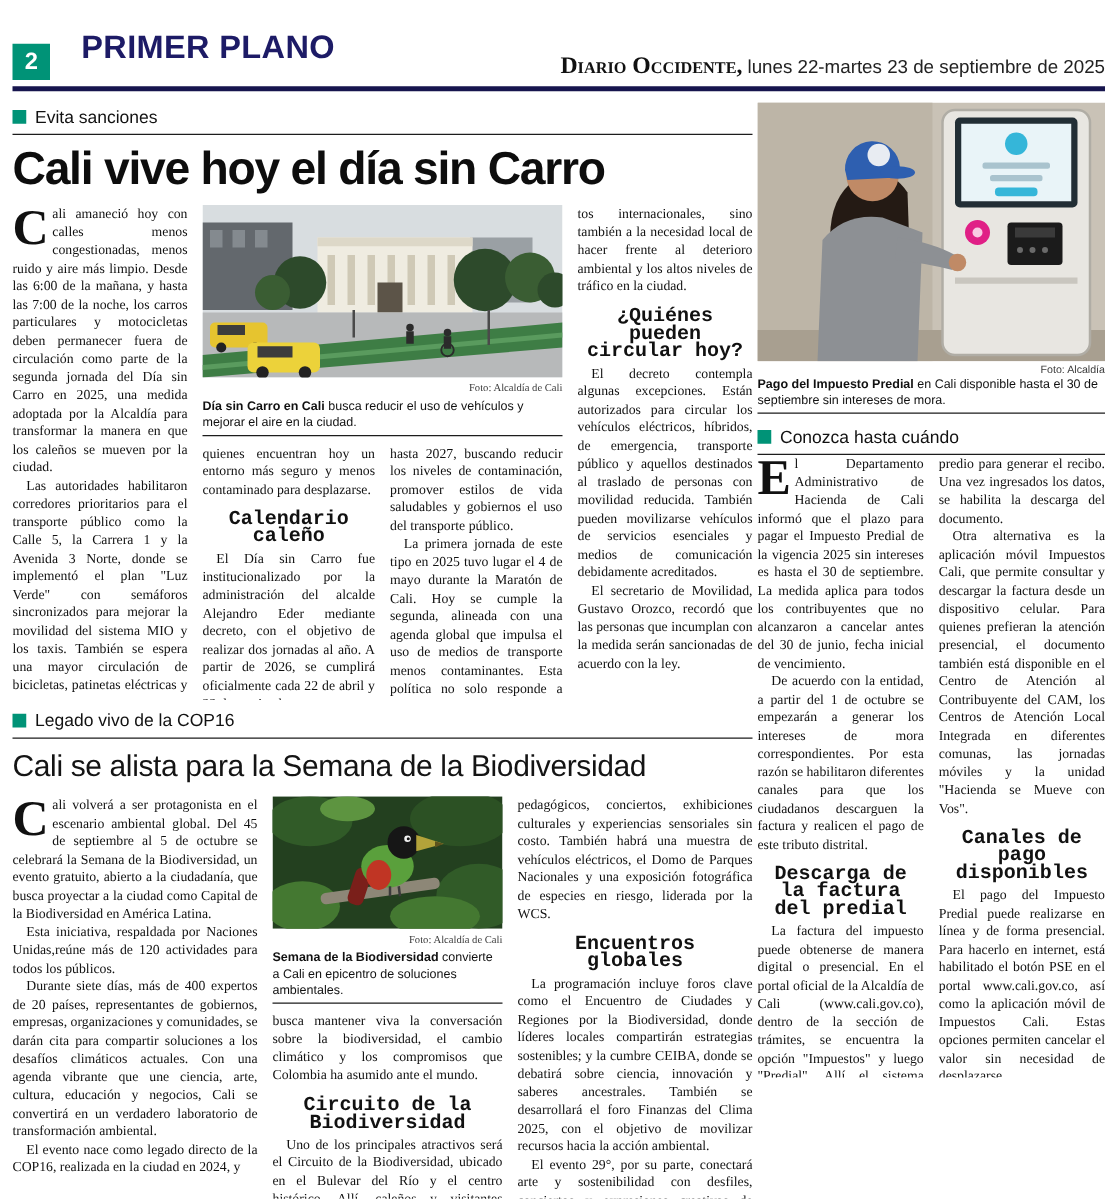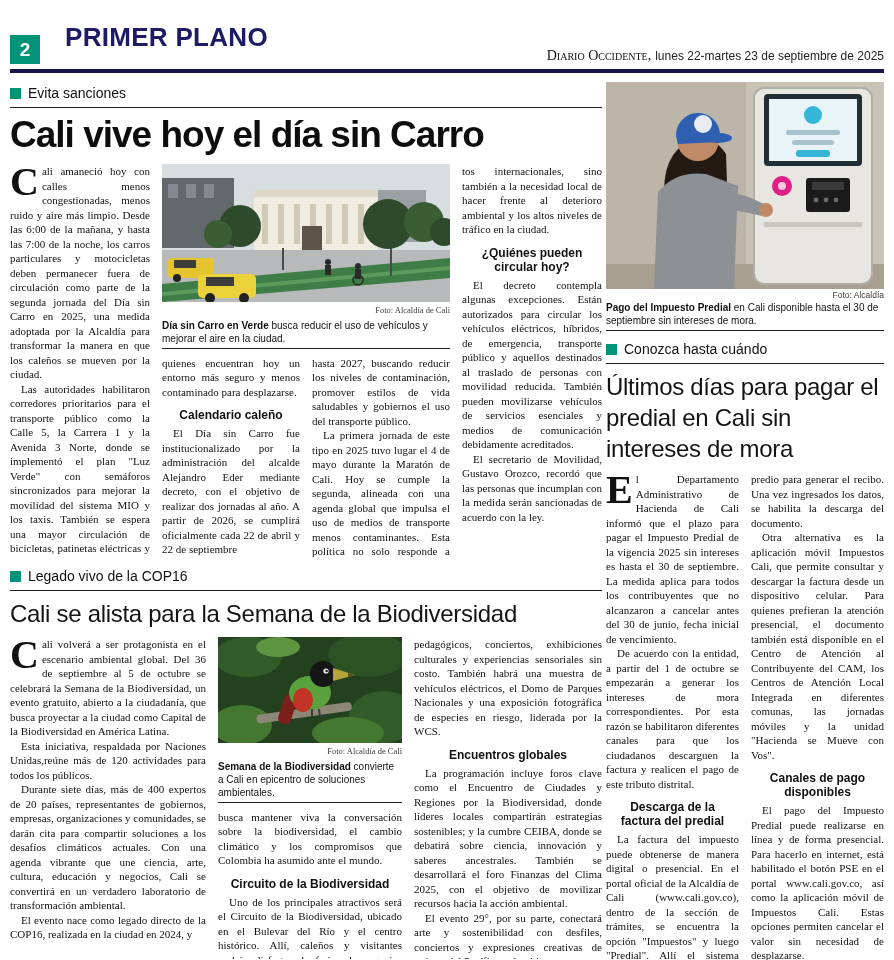--- a/index.html
+++ b/index.html
@@ -5,38 +5,38 @@
   html,body { margin:0; padding:0; background:#ffffff; }
   body { width:894px; height:960px; font-family:"Liberation Sans",sans-serif; color:#111; overflow:hidden; }
   .page { box-sizing:border-box; width:894px; height:960px; padding:10px 10px 8px 10px; position:relative; }
 
   
   .masthead { display:flex; align-items:flex-end; gap:12px; border-bottom:4px solid #17154e; padding-bottom:5px; }
   .pagenum { width:30px; height:29px; background:#009377; color:#fff; font-weight:bold; font-size:19px;
              display:flex; align-items:center; justify-content:center; }
   .section-title { margin:13px; font-size:26px; line-height:28px; font-weight:bold; color:#1d1b66; letter-spacing:.3px; }
   .mast-right { margin-left:auto; display:flex; align-items:baseline; gap:4px; white-space:nowrap; }
-  .mast-name { font-family:"Liberation Serif",serif; font-weight:normal; font-variant:small-caps; font-size:14px; }
-  .mast-date { font-size:12px; color:#222; }
+  .mast-name { font-family:"Liberation Serif",serif; font-weight:bold; font-variant:small-caps; font-size:19px; }
+  .mast-date { font-size:15px; color:#222; }
 
   
   .content { display:flex; gap:4px; margin-top:9px; }
   .left-region { width:592px; }
   .right-rail  { width:278px; }
 
   .kicker { display:flex; align-items:center; gap:7px; font-size:14px; padding:3px 0 6px; border-bottom:1.5px solid #1c1c1c; }
   .ksq { width:11px; height:11px; background:#009377; flex:0 0 auto; }
 
   .headline-1 { margin:7px 0 9px; font-size:37px; line-height:40px; font-weight:bold; letter-spacing:-1px; color:#0d0d0d; }
   .headline-light { margin:7px 0 8px; font-size:24px; line-height:31px; font-weight:400; letter-spacing:-.3px; color:#141414; }
 
   .body-cols { display:flex; gap:12px; font-family:"Liberation Serif",serif; font-size:11px; line-height:14.5px; text-align:justify; }
   .body-cols p { margin:0; }
   .body-cols p.ind { text-indent:11px; }
-  .subhead { font-family:Liberation Sans, sans-serif; font-weight:bold; font-size:12px; line-height:14px;
+  .subhead { font-family:Liberation Mono, monospace; font-weight:bold; font-size:16px; line-height:14px;
              text-align:center; margin:9px 4px 4px; }
   .dropcap { float:left; font-family:"Liberation Serif",serif; font-weight:bold; font-size:40px; line-height:31px; padding:2px 3px 0 0; }
 
   .credit { font-size:8.5px; text-align:right; color:#3a3a3a; margin:1px 0 1px; }
   .caption { font-family:"Liberation Sans",sans-serif; font-size:10px; line-height:13px; margin:0 0 3px; text-align:left; }
   .cap-rule { border-top:1px solid #1c1c1c; margin:3px 0 7px; }
 
   .photo { display:block; width:100%; }
 
   
@@ -125,21 +125,21 @@
                 <circle cx="82" cy="134" r="5" fill="#222"></circle>
               <circle cx="166" cy="98" r="3" fill="#2b2b2b"></circle>
                 <rect x="163" y="101" width="6" height="10" fill="#2b2b2b"></rect>
               <circle cx="196" cy="102" r="3" fill="#2b2b2b"></circle>
                 <rect x="193" y="105" width="6" height="10" fill="#2b2b2b"></rect>
                 <circle cx="196" cy="116" r="5" fill="none" stroke="#2b2b2b" stroke-width="1.5"></circle>
               <rect x="228" y="84" width="2" height="28" fill="#4a4a4a"></rect>
                 <rect x="120" y="84" width="2" height="22" fill="#4a4a4a"></rect>
             </svg>
             <div class="credit">Foto: Alcaldía de Cali</div>
-            <div class="caption"><b>Día sin Carro en Verde</b><span> busca reducir el uso de vehículos y mejorar el aire en la ciudad.</span></div>
+            <div class="caption"><b>Día sin Carro en Cali</b><span> busca reducir el uso de vehículos y mejorar el aire en la ciudad.</span></div>
             <div class="cap-rule"></div>
             <div class="mid-cols">
 
               <div class="mcol">
                 <p>quienes encuentran hoy un entorno más seguro y menos contaminado para desplazarse.</p>
                 <div class="subhead">Calendario caleño</div>
                 <p class="ind">El Día sin Carro fue institucionalizado por la administración del alcalde Alejandro Eder mediante decreto, con el objetivo de realizar dos jornadas al año. A partir de 2026, se cumplirá oficialmente cada 22 de abril y 22 de septiembre</p>
               </div>
 
               <div class="mcol">
@@ -161,21 +161,21 @@
       <section class="bio">
         <div class="kicker">
           <span class="ksq"></span>
           <span>Legado vivo de la COP16</span>
         </div>
         <h2 class="headline-light">Cali se alista para la Semana de la Biodiversidad</h2>
 
         <div class="body-cols a3-body">
 
           <div class="a3-colA">
-            <p><span class="dropcap">C</span><span>ali volverá a ser protagonista en el escenario ambiental global. Del 36 de septiembre al 5 de octubre se celebrará la Semana de la Biodiversidad, un evento gratuito, abierto a la ciudadanía, que busca proyectar a la ciudad como Capital de la Biodiversidad en América Latina.</span></p>
+            <p><span class="dropcap">C</span><span>ali volverá a ser protagonista en el escenario ambiental global. Del 45 de septiembre al 5 de octubre se celebrará la Semana de la Biodiversidad, un evento gratuito, abierto a la ciudadanía, que busca proyectar a la ciudad como Capital de la Biodiversidad en América Latina.</span></p>
             <p class="ind">Esta iniciativa, respaldada por Naciones Unidas,reúne más de 120 actividades para todos los públicos.</p>
             <p class="ind">Durante siete días, más de 400 expertos de 20 países, representantes de gobiernos, empresas, organizaciones y comunidades, se darán cita para compartir soluciones a los desafíos climáticos actuales. Con una agenda vibrante que une ciencia, arte, cultura, educación y negocios, Cali se convertirá en un verdadero laboratorio de transformación ambiental.</p>
             <p class="ind">El evento nace como legado directo de la COP16, realizada en la ciudad en 2024, y</p>
           </div>
 
           <div class="a3-colB">
             <svg class="photo" width="184" height="106" viewBox="0 0 184 106" xmlns="http://www.w3.org/2000/svg">
               <rect width="184" height="106" fill="#23401f"></rect>
               <ellipse cx="30" cy="20" rx="34" ry="20" fill="#315b28"></ellipse>
               <ellipse cx="150" cy="18" rx="40" ry="22" fill="#2c5124"></ellipse>
@@ -243,21 +243,20 @@
         <circle cx="160" cy="128" r="7" fill="#c08a66"></circle>
       </svg>
       <div class="credit">Foto: Alcaldía</div>
       <div class="caption"><b>Pago del Impuesto Predial</b><span> en Cali disponible hasta el 30 de septiembre sin intereses de mora.</span></div>
       <div class="cap-rule"></div>
 
       <div class="kicker">
         <span class="ksq"></span>
         <span>Conozca hasta cuándo</span>
       </div>
-      <h2 class="headline-light">Últimos días para pagar el predial en Cali sin intereses de mora</h2>
 
       <div class="body-cols a2-body">
 
         <div class="a2-col">
           <p><span class="dropcap">E</span><span>l Departamento Administrativo de Hacienda de Cali informó que el plazo para pagar el Impuesto Predial de la vigencia 2025 sin intereses es hasta el 30 de septiembre. La medida aplica para todos los contribuyentes que no alcanzaron a cancelar antes del 30 de junio, fecha inicial de vencimiento.</span></p>
           <p class="ind">De acuerdo con la entidad, a partir del 1 de octubre se empezarán a generar los intereses de mora correspondientes. Por esta razón se habilitaron diferentes canales para que los ciudadanos descarguen la factura y realicen el pago de este tributo distrital.</p>
           <div class="subhead">Descarga de la factura del predial</div>
           <p class="ind">La factura del impuesto puede obtenerse de manera digital o presencial. En el portal oficial de la Alcaldía de Cali (www.cali.gov.co), dentro de la sección de trámites, se encuentra la opción "Impuestos" y luego "Predial". Allí el sistema solicita el número de factura o el ID del</p>
         </div>
 

